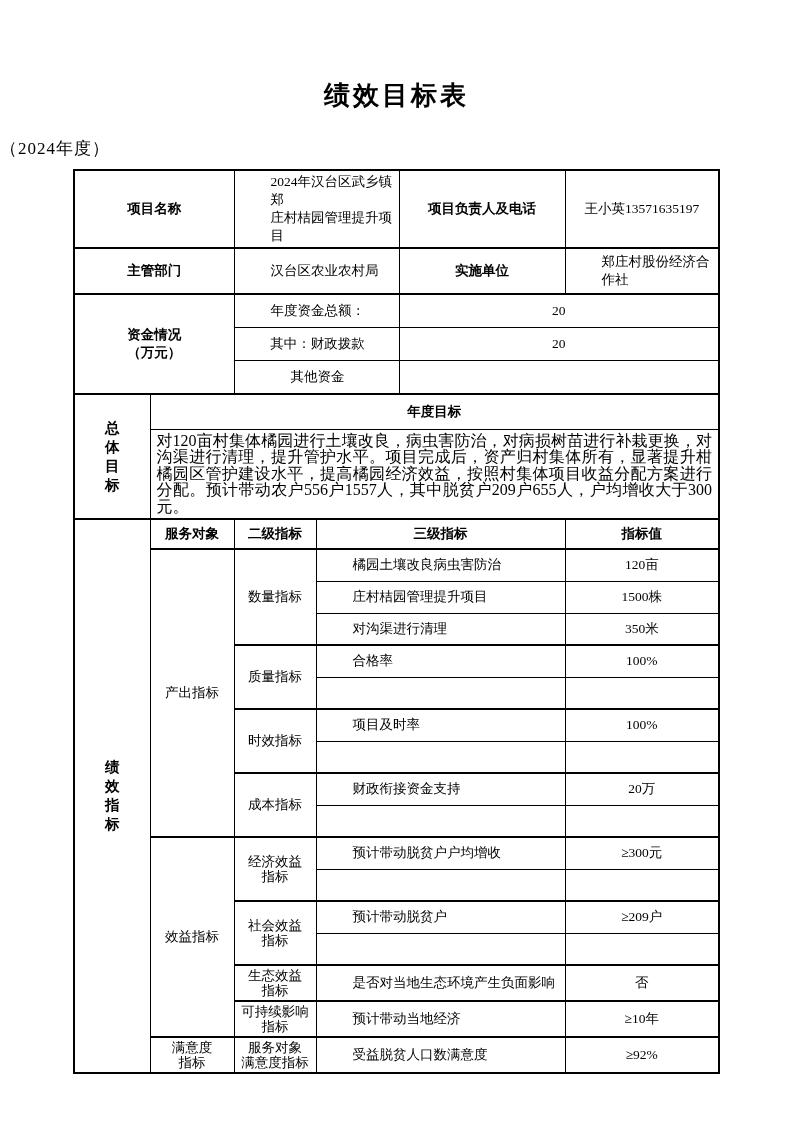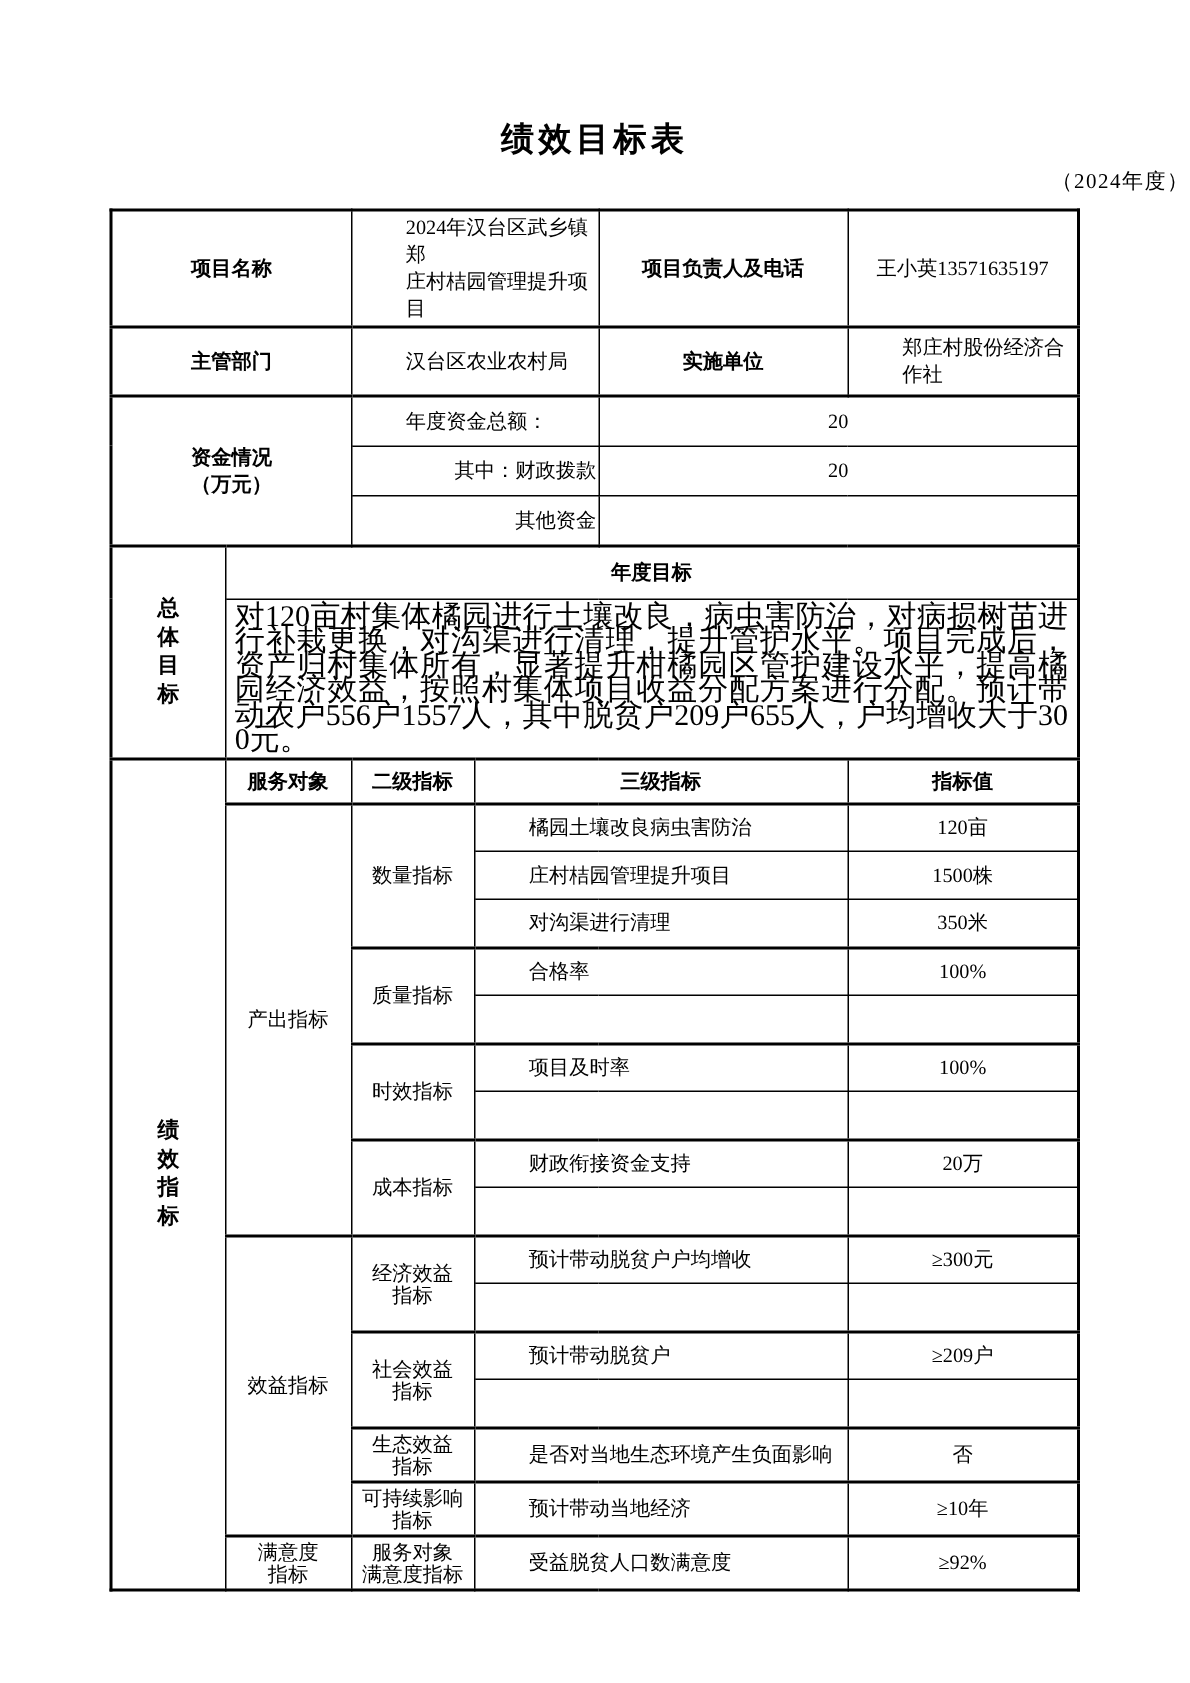--- a/index.html
+++ b/index.html
@@ -8,28 +8,28 @@
     width: 793px;
     height: 1122px;
     background: #ffffff;
     color: #000000;
     font-family: "Liberation Serif", "DejaVu Serif", serif;
     overflow: hidden;
   }
   .doc-title {
     padding-top: 78px;
     text-align: center;
-    font-size: 22px;
+    font-size: 26px;
     font-weight: bold;
     letter-spacing: 3px;
   }
   .doc-subtitle {
-    margin-top: 4px;
-    text-align: right;
-    font-size: 14px;
+    margin-top: 24px;
+    text-align: left;
+    font-size: 17px;
     letter-spacing: 1px;
   }
   table.main {
     border-collapse: collapse;
     table-layout: fixed;
     width: 645px;
     margin: 9px 0 0 73px;
     border: 2px solid #000;
   }
   td {
@@ -37,31 +37,31 @@
     font-size: 13.5px;
     text-align: center;
     vertical-align: middle;
     padding: 2px 3px;
     overflow: hidden;
     word-break: break-all;
   }
   tr.bt2 > td { border-top-width: 2px; }
   .b { font-weight: bold; }
   .left { text-align: left; padding-left: 36px; }
-  .right { text-align: right; padding-right: 1px; }
+  .right { padding-right: 1px; }
   .pre { white-space: pre-line; }
   .vert {
     white-space: pre-line;
     font-weight: bold;
     font-size: 14.5px;
     line-height: 19px;
   }
   .goal-text {
     text-align: justify;
-    font-size: 20px;
+    font-size: 16px;
     line-height: 16.5px;
     padding: 3px 6px;
   }
   .sub2 { line-height: 15px; }
   
   .h67 { height: 67px; margin-top: 34px; }
   .h50 { height: 46px; }
   .h33 { height: 33px; }
   .h34 { height: 34px; }
   .h35 { height: 35px; }

